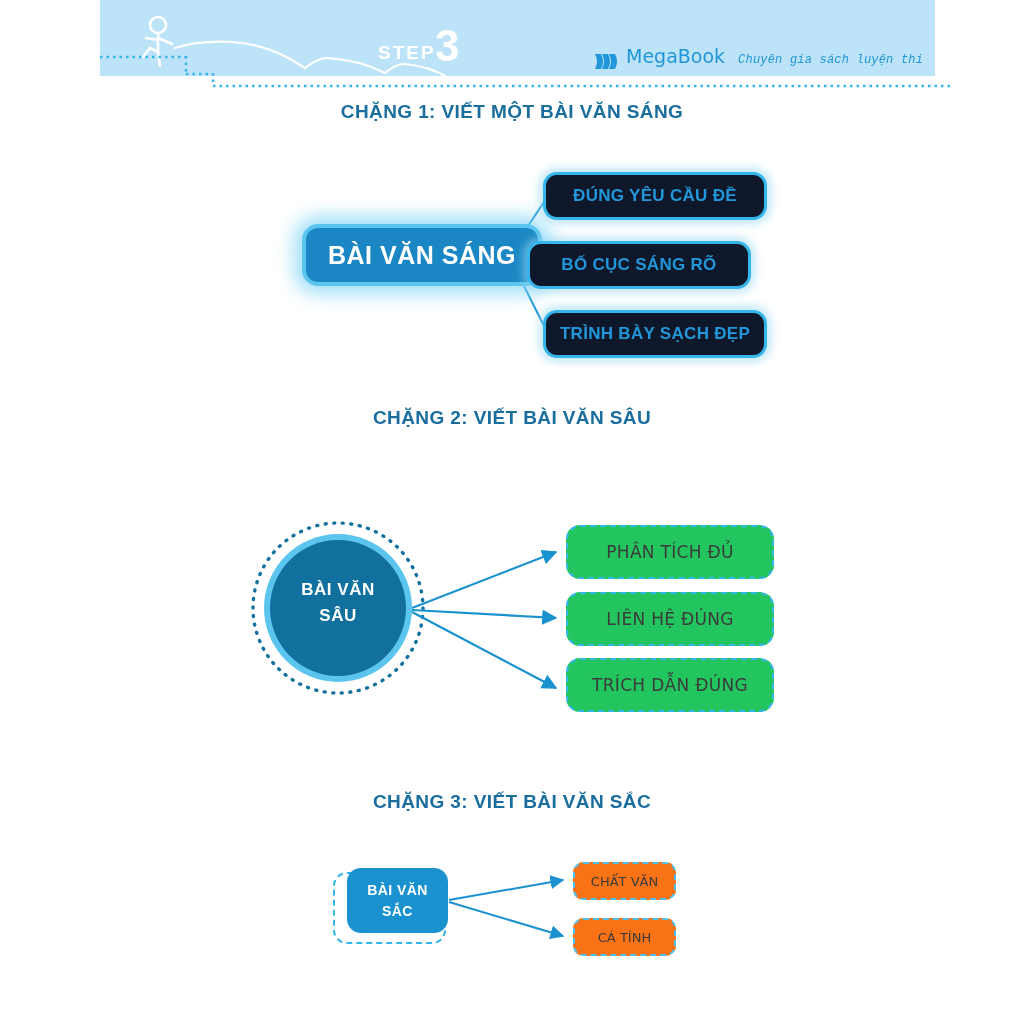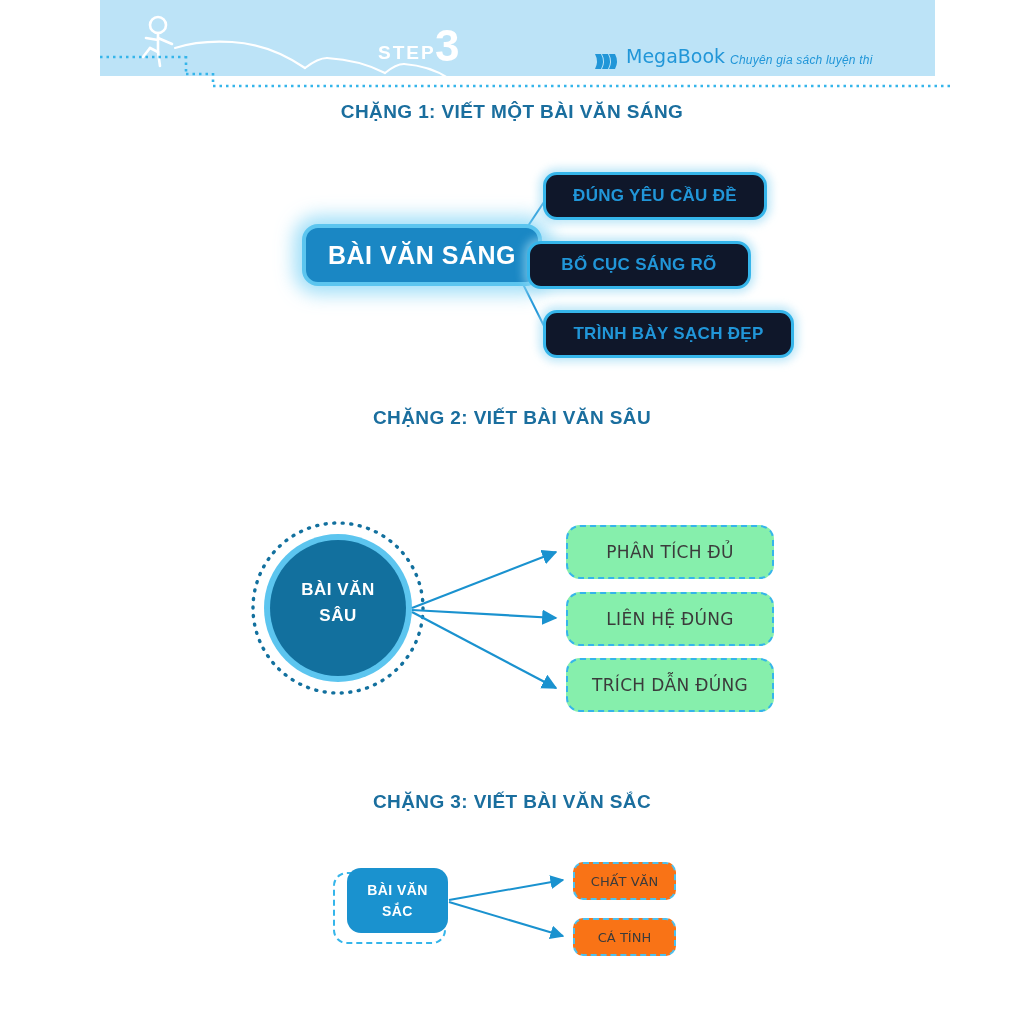--- a/index.html
+++ b/index.html
@@ -68,22 +68,23 @@
   #logo-text {
     font-size: 19px;
     color: #2196d8;
     letter-spacing: 0px;
     font-family: "DejaVu Sans", sans-serif;
   }
   #logo-tagline {
     font-size: 12px;
     color: #2196d8;
     font-style: italic;
-    font-family: Liberation Sans, sans-serif;
+    font-family: Liberation Mono, monospace;
     letter-spacing: 0.2px;
+    margin-left: 8px;
   }
 
   
   .section-title {
     position: absolute;
     width: 1024px;
     text-align: center;
     font-size: 19px;
     font-weight: bold;
     color: #1a6e9e;
@@ -131,21 +132,21 @@
     justify-content: center;
     color: #2196d8;
     font-size: 17px;
     font-weight: bold;
     letter-spacing: 0.3px;
     box-shadow: 0 0 9px 4px rgba(150, 216, 244, 0.6);
     z-index: 3;
   }
   #b1-0 { left: 543px; top: 172px; width: 224px; }
   #b1-1 { left: 527px; top: 241px; width: 224px; }
-  #b1-2 { left: 543px; top: 310px; width: 251px; }
+  #b1-2 { left: 543px; top: 310px; width: 224px; }
 
   
   #sec2-svg {
     position: absolute;
     left: 0; top: 460px;
     width: 1024px; height: 290px;
   }
   #circle-label {
     position: absolute;
     left: 268px;
@@ -158,21 +159,21 @@
     line-height: 26px;
     letter-spacing: 0.5px;
     z-index: 3;
   }
   .branch-box-2 {
     position: absolute;
     left: 566px;
     width: 208px;
     height: 54px;
     border-radius: 14px;
-    background: #86efac;
+    background: #22c55e;
     border: 2.5px dashed #35b5ea;
     box-sizing: border-box;
     display: flex;
     align-items: center;
     justify-content: center;
     color: #3b3b3b;
     font-size: 17px;
     letter-spacing: 0.3px;
     font-family: "DejaVu Sans", sans-serif;
     z-index: 3;

